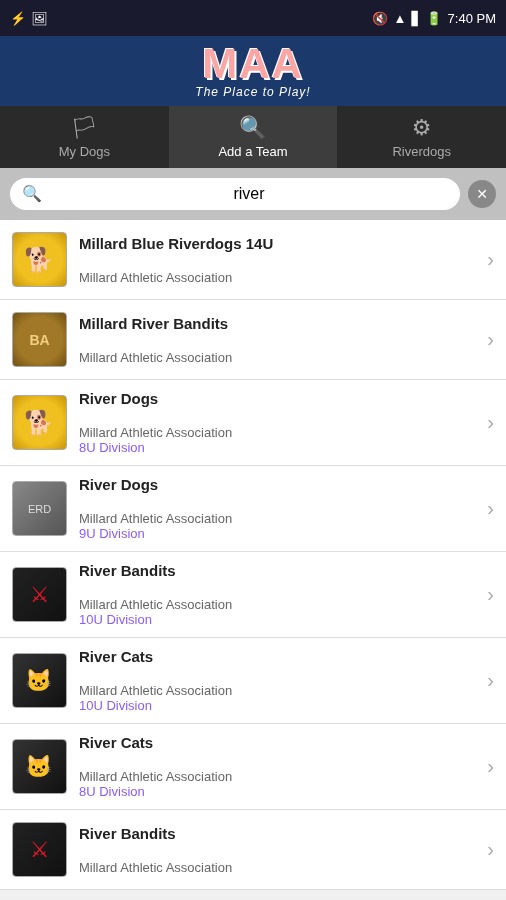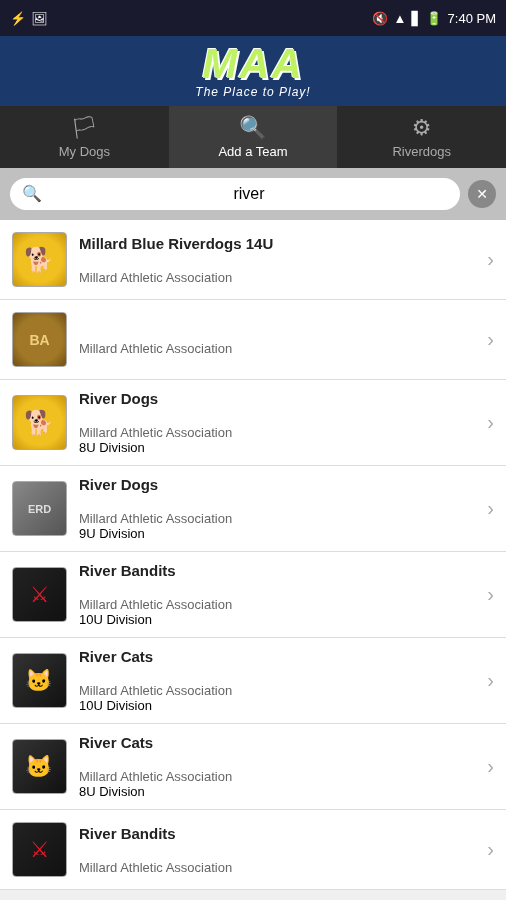--- a/index.html
+++ b/index.html
@@ -36,22 +36,21 @@
       display: flex;
       align-items: center;
       justify-content: center;
     }
     .logo-container {
       text-align: center;
     }
     .logo-maa {
       font-size: 42px;
       font-weight: 900;
-      color: #bef264;
-      font-style: italic;
+      color: #fca5a5;
       text-shadow: 2px 2px 0 #fff, -1px -1px 0 #fff;
       letter-spacing: 2px;
       line-height: 1;
     }
     .logo-tagline {
       color: white;
       font-size: 12px;
       font-style: italic;
       letter-spacing: 1px;
     }
@@ -164,21 +163,21 @@
       color: #222;
       margin-bottom: 2px;
     }
     .team-assoc {
       font-size: 13px;
       color: #666;
       margin-top: 18px;
     }
     .team-division {
       font-size: 13px;
-      color: #000000;
+      color: #8b5cf6;
     }
     .chevron {
       color: #aaa;
       font-size: 20px;
       margin-left: 8px;
     }
   </style>
 </head>
 <body>
 
@@ -236,38 +235,39 @@
       <div class="team-assoc">Millard Athletic Association</div>
 
     </div>
     <span class="chevron">›</span>
   </div>
     <div class="result-item">
     <div class="team-logo" style="background: radial-gradient(circle, #a07828 60%, #705010 100%); color: #f0d080; font-size: 14px; font-weight: bold; border: 1px solid #aaa;">
       BA
     </div>
     <div class="team-info">
+      <div class="team-name">Millard River Bandits</div>
       <div class="team-assoc">Millard Athletic Association</div>
 
     </div>
     <span class="chevron">›</span>
   </div>
     <div class="result-item">
     <div class="team-logo" style="background: radial-gradient(circle, #f0c020 60%, #c8950a 100%); color: #333; font-size: 24px; font-weight: normal; border: 1px solid #aaa;">
       🐕
     </div>
     <div class="team-info">
       <div class="team-name">River Dogs</div>
       <div class="team-assoc">Millard Athletic Association</div>
       <div class="team-division">8U Division</div>
     </div>
     <span class="chevron">›</span>
   </div>
     <div class="result-item">
-    <div class="team-logo" style="background: linear-gradient(135deg, #888 0%, #555 100%); color: #ddd; font-size: 11px; font-weight: bold; border: 1px solid #aaa;">
+    <div class="team-logo" style="background: linear-gradient(135deg, #888 0%, #555 100%); color: #ddd; font-size: 11px; font-weight: normal; border: 1px solid #aaa;">
       ERD
     </div>
     <div class="team-info">
       <div class="team-name">River Dogs</div>
       <div class="team-assoc">Millard Athletic Association</div>
       <div class="team-division">9U Division</div>
     </div>
     <span class="chevron">›</span>
   </div>
     <div class="result-item">

